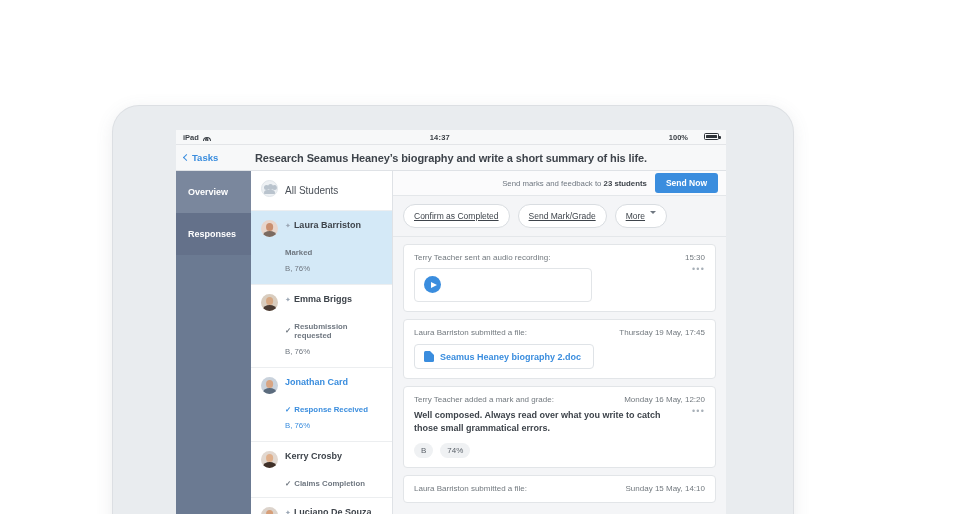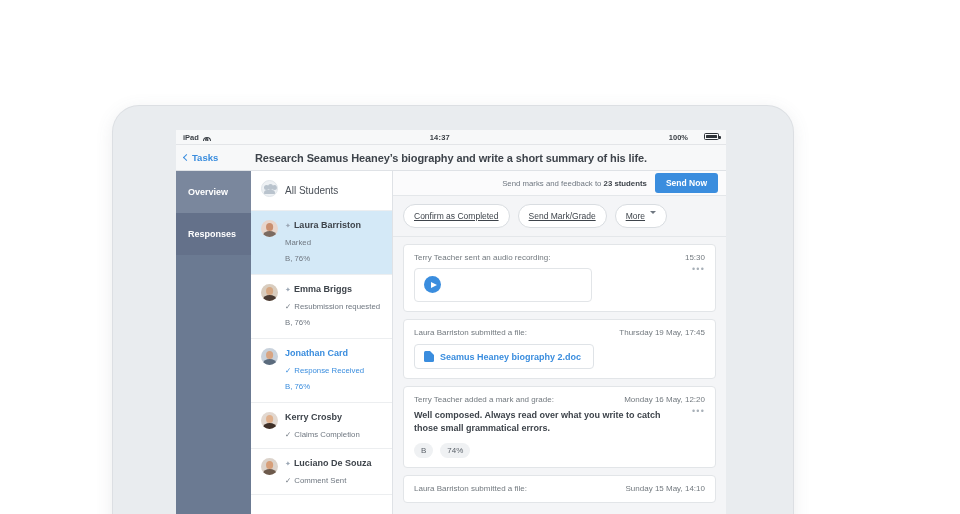--- a/index.html
+++ b/index.html
@@ -134,21 +134,21 @@
   .group-ico .g1 { width: 5px; height: 5px; left: 2px; top: 4px; }
   .group-ico .g2 { width: 5.5px; height: 5.5px; left: 5.5px; top: 3px; }
   .group-ico .g3 { width: 5px; height: 5px; left: 9.5px; top: 4px; }
   .group-ico .gb { position:absolute; bottom:2px; left:2px; width:11px; height:4px; background:#b9c3cd; border-radius:3px 3px 0 0; }
 
   .stu-info { flex: 1; min-width: 0; }
   .stu-name-line { display: flex; align-items: center; gap: 3px; }
   .star-ico { color: #9aa6b4; font-size: 7px; line-height: 1; }
   .stu-name { font-size: 9px; font-weight: bold; color: #3e444b; white-space: nowrap; }
   .stu-name.link { color: #3a8dde; }
-  .stu-status { font-size: 7.8px; color: #6f7780; margin-top: 8px; display: flex; align-items: center; gap: 3px; }
+  .stu-status { font-size: 7.8px; color: #6f7780; margin-top: 18px; display: flex; align-items: center; gap: 3px; font-weight: bold; }
   .stu-status.link { color: #3a8dde; }
   .tick { font-size: 7.5px; line-height: 1; }
   .stu-grade { font-size: 7.8px; color: #6f7780; margin-top: 2px; }
   .stu-grade.link { color: #3a8dde; }
   .allstu-label { font-size: 10px; color: #4a5058; align-self: center; }
 
   
   .content-col { flex: 1; background: #f4f5f7; display: flex; flex-direction: column; min-width: 0; }
   .send-bar {
     height: 25px; background: #fbfbfc;

